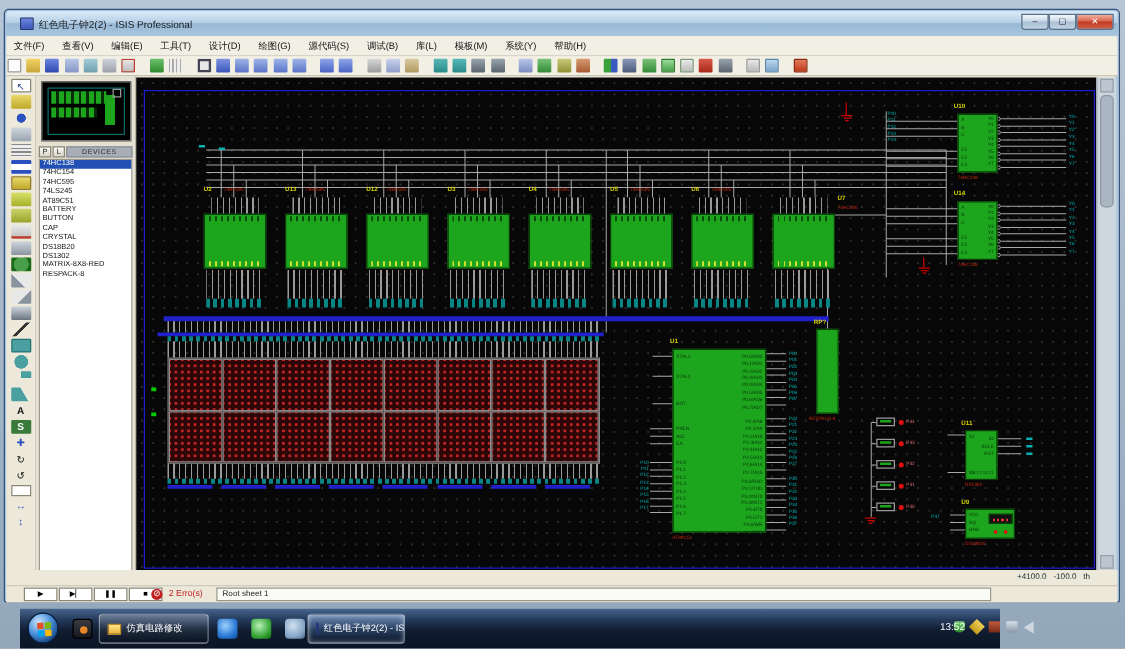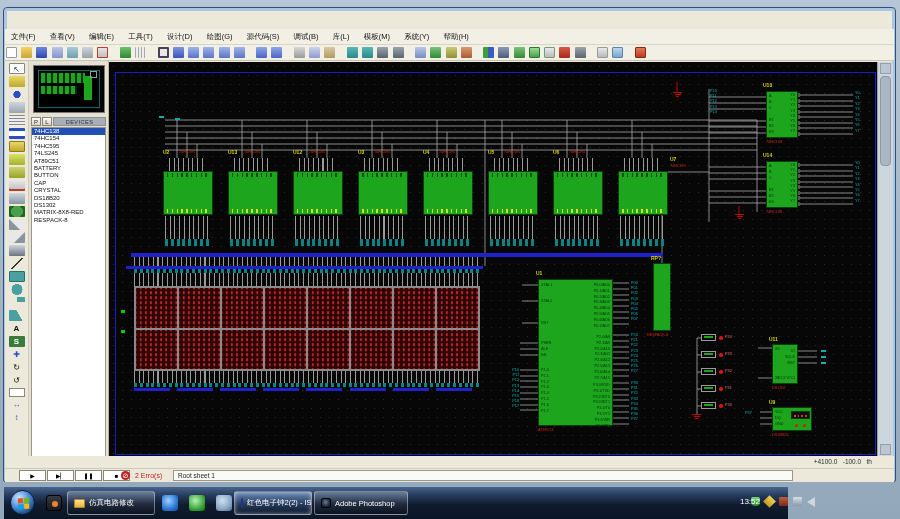--- a/index.html
+++ b/index.html
@@ -73,35 +73,42 @@
   
   #bottomstrip{left:1px;top:448px;width:889px;height:12px;background:#ece9da;}
   #coords{right:22px;top:2px;font-size:6.5px;color:#233;white-space:pre;}
   #statusrow{left:1px;top:460px;width:889px;height:14px;background:#ece9da;border-top:1px solid #cfcbbc;}
   .simbtn{top:1px;width:27px;height:11px;background:#fff;border:1px solid #8a8778;text-align:center;font-size:6px;line-height:10px;color:#000;}
   #err-icon{left:116px;top:2px;width:9px;height:9px;border-radius:50%;background:#c02020;color:#fff;font-size:7px;line-height:9px;text-align:center;}
   #err-text{left:130px;top:3px;color:#c02020;font-size:7px;}
   #sheet-field{left:168px;top:1px;width:620px;height:11px;background:#fafaf6;border:1px solid #9a968a;font-size:6.5px;line-height:10px;padding-left:4px;color:#222;}
 
   
-  #taskbar{left:4px;top:487px;width:784px;height:32px;background:linear-gradient(#47658e,#24395a 28%,#101c30 55%,#0a1524);}
+  #taskbar{left:16px;top:487px;width:784px;height:32px;background:linear-gradient(#47658e,#24395a 28%,#101c30 55%,#0a1524);}
   #startorb{left:6px;top:3px;width:25px;height:25px;border-radius:50%;background:radial-gradient(circle at 35% 30%,#cfe7ff,#4a90d9 45%,#15427e 80%,#0a2a55);border:1px solid #0a1e3c;}
   #startflag{left:7px;top:7px;width:11px;height:11px;background:linear-gradient(#e34f26,#e34f26) 0 0/5px 5px no-repeat,linear-gradient(#7fba00,#7fba00) 6px 0/5px 5px no-repeat,linear-gradient(#00a4ef,#00a4ef) 0 6px/5px 5px no-repeat,linear-gradient(#ffb900,#ffb900) 6px 6px/5px 5px no-repeat;transform:rotate(-4deg);}
   .task{top:4px;height:24px;border-radius:3px;border:1px solid rgba(255,255,255,.38);background:linear-gradient(rgba(255,255,255,.28),rgba(255,255,255,.08) 50%,rgba(0,0,0,.18));color:#fff;font-size:7.5px;display:flex;align-items:center;gap:4px;padding:0 6px;white-space:nowrap;overflow:hidden;}
   .task.active{background:linear-gradient(rgba(170,205,250,.5),rgba(90,130,185,.35) 50%,rgba(10,25,50,.4));box-shadow:inset 0 0 4px rgba(255,255,255,.5);}
   .ql{top:8px;width:16px;height:16px;border-radius:3px;}
   .tray{top:10px;width:9px;height:9px;}
   #clock{right:28px;top:10px;color:#fff;font-size:8px;}
 </style>
 </head>
 <body>
 
 <div id="root">
   <div id="win" class="abs">
 
+    <div id="titlebar" class="abs">
+      <div id="app-icon" class="abs"></div>
+      <div id="title-text" class="abs">红色电子钟2(2) - ISIS Professional</div>
+      <div class="winbtn abs" style="left:812px;width:22px;">–</div>
+      <div class="winbtn abs" style="left:834px;width:22px;">▢</div>
+      <div class="winbtn abs" id="btn-close" style="left:856px;width:30px;">✕</div>
+    </div>
 
     <div id="menubar" class="abs">
       <span class="menu-item">文件(F)</span>
       <span class="menu-item">查看(V)</span>
       <span class="menu-item">编辑(E)</span>
       <span class="menu-item">工具(T)</span>
       <span class="menu-item">设计(D)</span>
       <span class="menu-item">绘图(G)</span>
       <span class="menu-item">源代码(S)</span>
       <span class="menu-item">调试(B)</span>
@@ -597,24 +604,20 @@
       <span style="display:inline-block;width:11px;height:9px;background:linear-gradient(#ffe48a,#e8b23a);border:1px solid #b8862a;border-radius:1px;"></span>
       <span>仿真电路修改</span>
     </div>
     <div class="ql abs" style="left:158px;background:radial-gradient(circle at 40% 35%,#9fd0ff,#2a7ad4 60%,#0a4a9a);"></div>
     <div class="ql abs" style="left:185px;background:radial-gradient(circle at 40% 35%,#b9f0b9,#3aa83a 60%,#0a6a0a);"></div>
     <div class="ql abs" style="left:212px;background:radial-gradient(circle at 40% 35%,#cfe0f0,#8aa8c8 60%,#4a6888);"></div>
     <div class="task active abs" style="left:230px;width:78px;">
       <span style="display:inline-block;width:10px;height:10px;background:linear-gradient(#6f86e0,#3b55b8);border:1px solid #23347c;border-radius:1px;"></span>
       <span>红色电子钟2(2) - ISI...</span>
     </div>
-    <div class="task abs" style="left:310px;width:94px;">
-      <span style="display:inline-block;width:10px;height:10px;background:radial-gradient(circle at 45% 40%,#6a7a8a,#10253f 70%);border:1px solid #000;border-radius:2px;"></span>
-      <span>Adobe Photoshop</span>
-    </div>
     <div class="tray abs" style="left:747px;background:linear-gradient(#7ad47a,#2a8a2a);border-radius:2px 2px 4px 4px;"></div>
     <div class="tray abs" style="left:761px;background:linear-gradient(#f0d05a,#c09a1a);transform:rotate(45deg);"></div>
     <div class="tray abs" style="left:775px;background:linear-gradient(#c05a3a,#7a2a1a);border-radius:1px;"></div>
     <div class="tray abs" style="left:789px;background:linear-gradient(#d8e0e8,#8a98a8);border-radius:1px;"></div>
     <div class="tray abs" style="left:803px;width:0;height:0;background:none;border-right:8px solid #cfd6de;border-top:5px solid rgba(0,0,0,0);border-bottom:5px solid rgba(0,0,0,0);"></div>
     <span id="clock" class="abs">13:52</span>
   </div>
 </div>
 
 </body></html>

